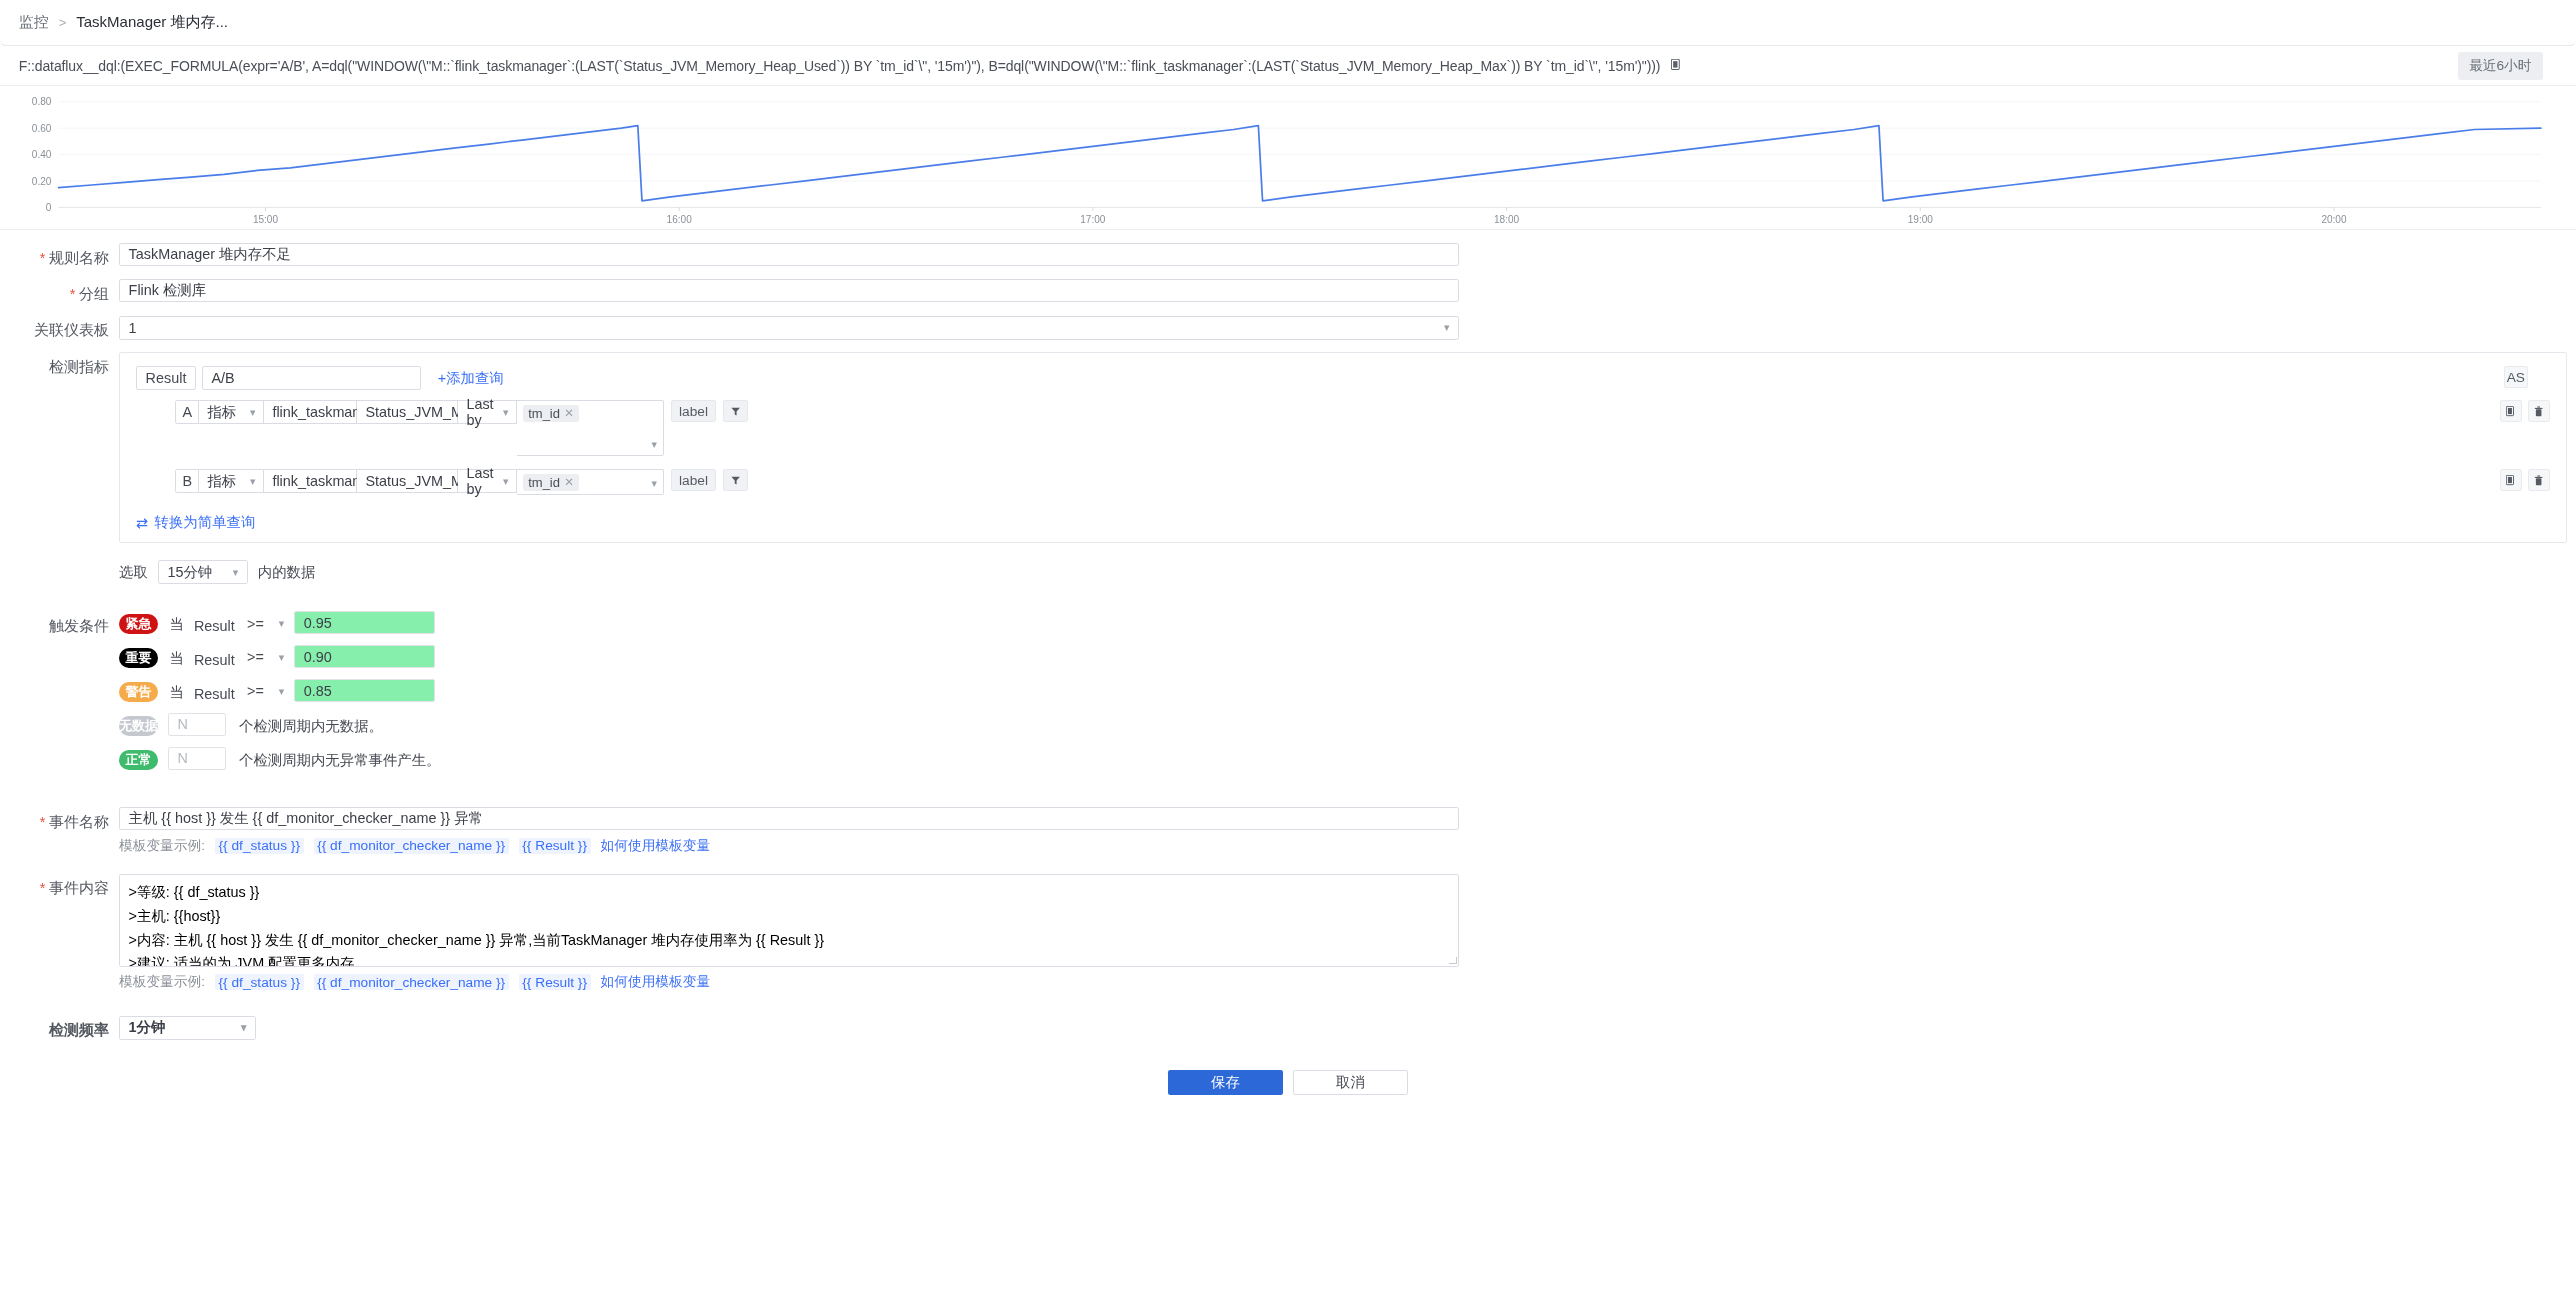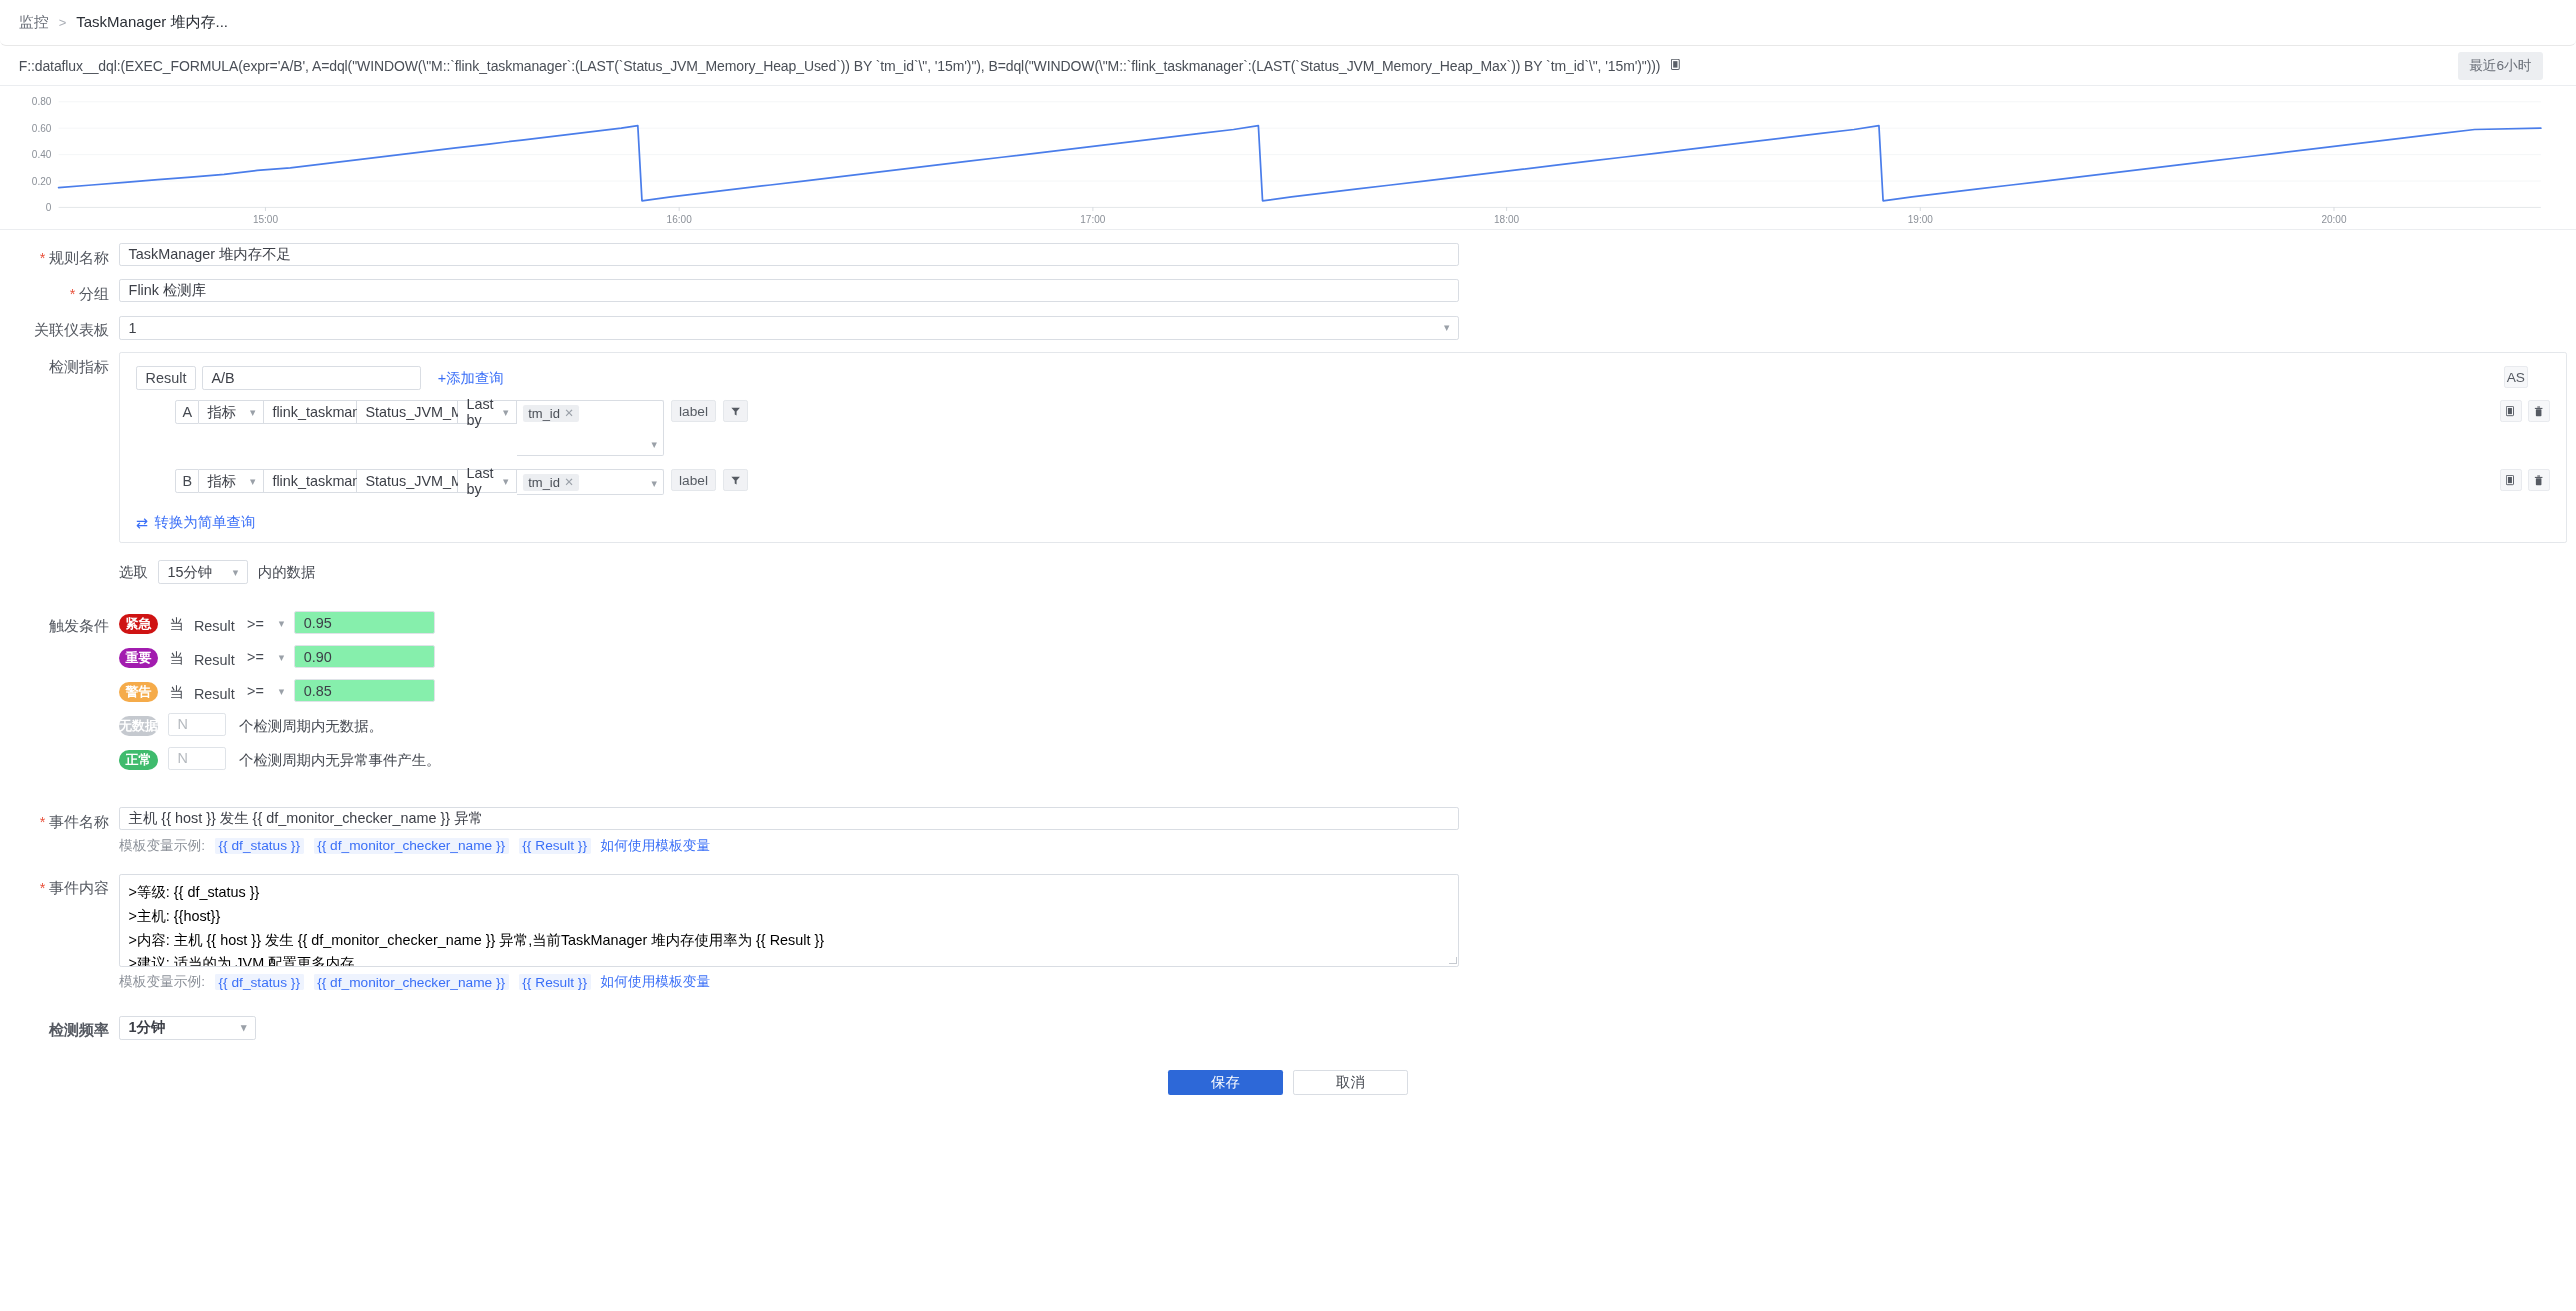--- a/index.html
+++ b/index.html
@@ -431,21 +431,21 @@
             <div class="sev-badge" style="background:#cf1313">紧急</div>
             <span class="when">当</span>
             <span class="res-name">Result</span>
             <div class="op-sel">
               <span>&gt;=</span>
               <span class="chev">▾</span>
             </div>
             <div class="thresh-input">0.95</div>
           </div>
           <div class="sev-line">
-            <div class="sev-badge" style="background:#a21caf">重要</div>
+            <div class="sev-badge" style="background:#000000">重要</div>
             <span class="when">当</span>
             <span class="res-name">Result</span>
             <div class="op-sel">
               <span>&gt;=</span>
               <span class="chev">▾</span>
             </div>
             <div class="thresh-input">0.90</div>
           </div>
           <div class="sev-line">
             <div class="sev-badge" style="background:#f5ab4a">警告</div>

